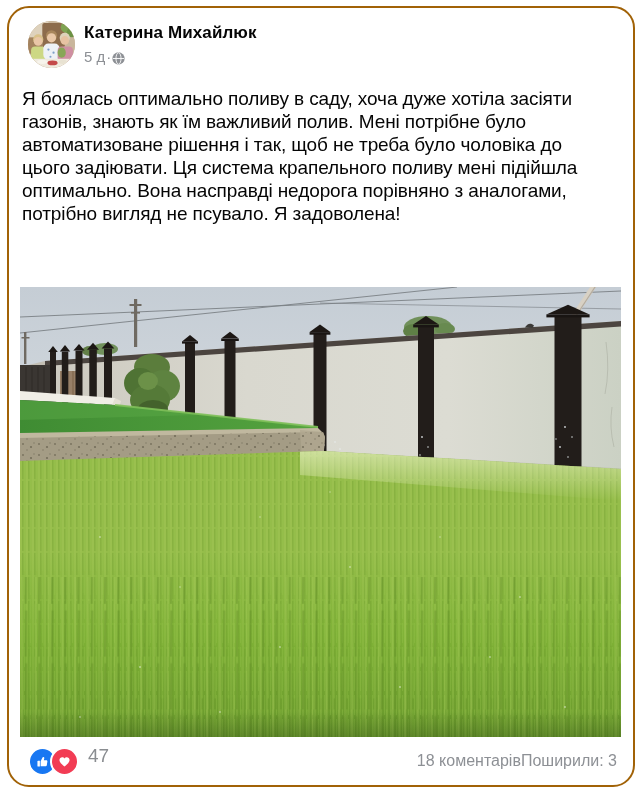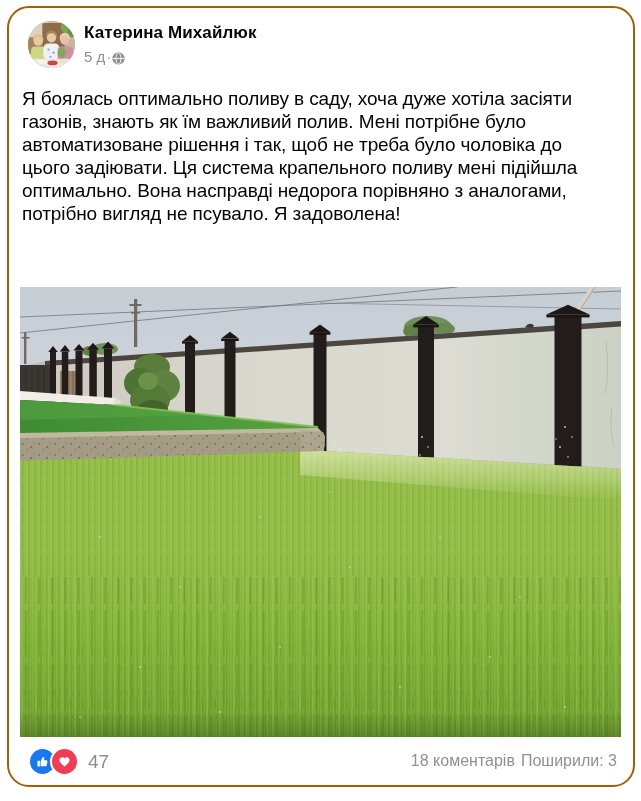--- a/index.html
+++ b/index.html
@@ -45,24 +45,24 @@
   .reactions{position:absolute;left:19px;top:2px;width:60px;height:29px;}
   .reaction{
     position:absolute;width:29px;height:29px;border-radius:50%;
     border:2px solid #fff;box-sizing:border-box;
     display:flex;align-items:center;justify-content:center;
   }
   .reaction svg{width:15px;height:15px;display:block;}
   .reaction.like{left:0;top:0;background:var(--like-blue,#1877f2);z-index:1;}
   .reaction.love{left:22px;top:0;background:var(--love-red,#f33e58);z-index:2;}
   .reaction-count{
-    position:absolute;left:79px;top:6px;font-size:19px;color:#8a8d91;
+    position:absolute;left:79px;top:0;font-size:19px;color:#8a8d91;
   }
   .meta-right{
-    position:absolute;right:16px;top:7px;display:flex;gap:6px;
+    position:absolute;right:16px;top:7px;display:flex;
     font-size:16px;color:var(--meta-gray,#90949c);white-space:nowrap;
   }
 </style>
 </head>
 <body>
 
 <div class="card">
 
   <div class="avatar">
     <svg viewBox="0 0 46 46">

